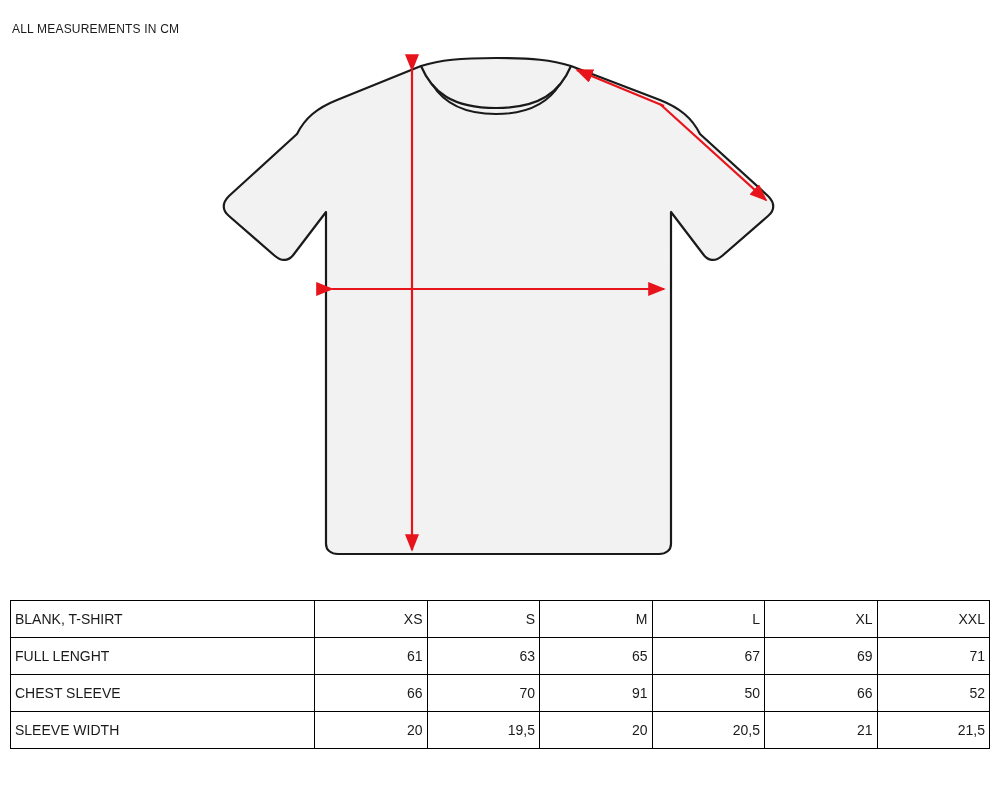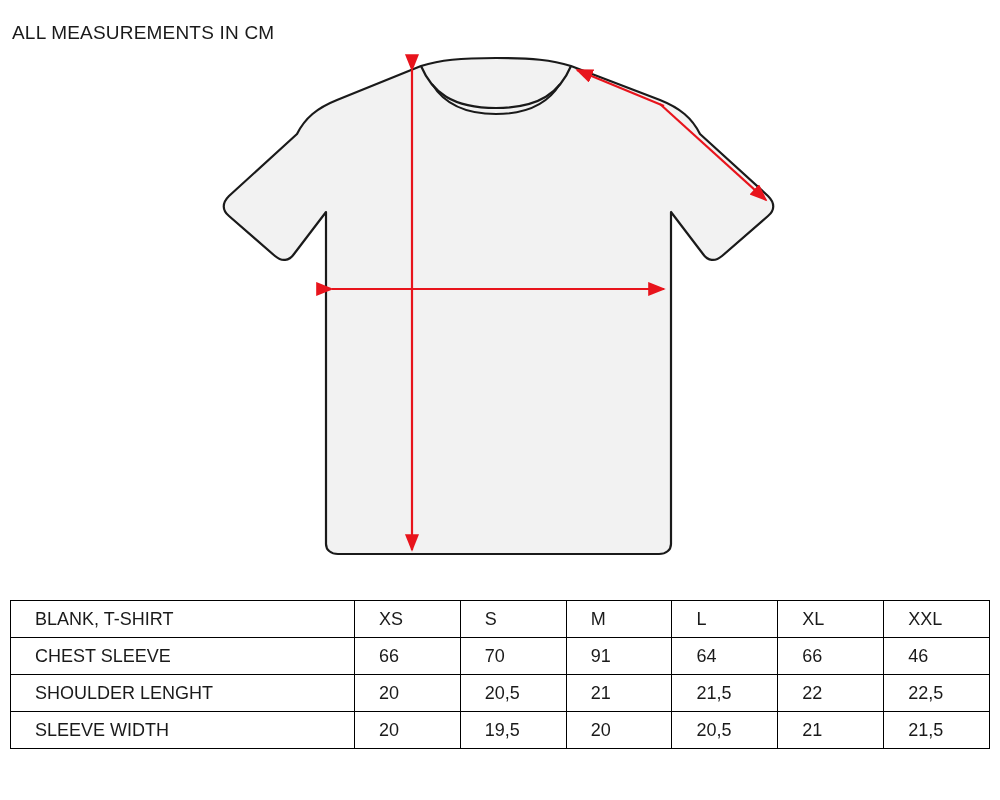--- a/index.html
+++ b/index.html
@@ -12,21 +12,21 @@
     height: 800px;
     position: relative;
     font-family: "Liberation Sans", sans-serif;
     color: #1a1a1a;
     overflow: hidden;
   }
   #header-note {
     position: absolute;
     left: 12px;
     top: 22px;
-    font-size: 19px;
+    font-size: 12px;
     letter-spacing: 0.2px;
     white-space: nowrap;
   }
   #diagram-area {
     position: absolute;
     left: 0;
     top: 40px;
     width: 1000px;
     height: 550px;
   }
@@ -37,30 +37,30 @@
     position: absolute;
     left: 10px;
     top: 600px;
     width: 980px;
     border-collapse: collapse;
     table-layout: fixed;
   }
   #size-table td, #size-table th {
     border: 1px solid #000000;
     height: 36px;
-    font-size: 18px;
+    font-size: 14px;
     font-weight: normal;
-    padding: 0 24px;
+    padding: 0 4px;
   }
   #size-table td.label-cell, #size-table th.label-cell {
     text-align: left;
     width: 295px;
   }
   #size-table td.val-cell, #size-table th.val-cell {
-    text-align: left;
+    text-align: right;
   }
 </style>
 </head>
 <body>
 
 <div id="header-note">ALL MEASUREMENTS IN CM</div>
 
 <div id="diagram-area">
   <svg width="1000" height="550" viewBox="0 0 1000 550" xmlns="http://www.w3.org/2000/svg">
 
@@ -125,36 +125,36 @@
       <th class="val-cell">XS</th>
       <th class="val-cell">S</th>
       <th class="val-cell">M</th>
       <th class="val-cell">L</th>
       <th class="val-cell">XL</th>
       <th class="val-cell">XXL</th>
     </tr>
   </thead>
   <tbody>
     <tr>
+      <td class="label-cell">FULL LENGHT</td>
+      <td class="val-cell">61</td>
+      <td class="val-cell">63</td>
+      <td class="val-cell">65</td>
+      <td class="val-cell">67</td>
+      <td class="val-cell">69</td>
+      <td class="val-cell">71</td>
+    </tr>
+    <tr>
       <td class="label-cell">CHEST SLEEVE</td>
       <td class="val-cell">66</td>
       <td class="val-cell">70</td>
       <td class="val-cell">91</td>
-      <td class="val-cell">64</td>
+      <td class="val-cell">50</td>
       <td class="val-cell">66</td>
-      <td class="val-cell">46</td>
-    </tr>
-    <tr>
-      <td class="label-cell">SHOULDER LENGHT</td>
-      <td class="val-cell">20</td>
-      <td class="val-cell">20,5</td>
-      <td class="val-cell">21</td>
-      <td class="val-cell">21,5</td>
-      <td class="val-cell">22</td>
-      <td class="val-cell">22,5</td>
+      <td class="val-cell">52</td>
     </tr>
     <tr>
       <td class="label-cell">SLEEVE WIDTH</td>
       <td class="val-cell">20</td>
       <td class="val-cell">19,5</td>
       <td class="val-cell">20</td>
       <td class="val-cell">20,5</td>
       <td class="val-cell">21</td>
       <td class="val-cell">21,5</td>
     </tr>

